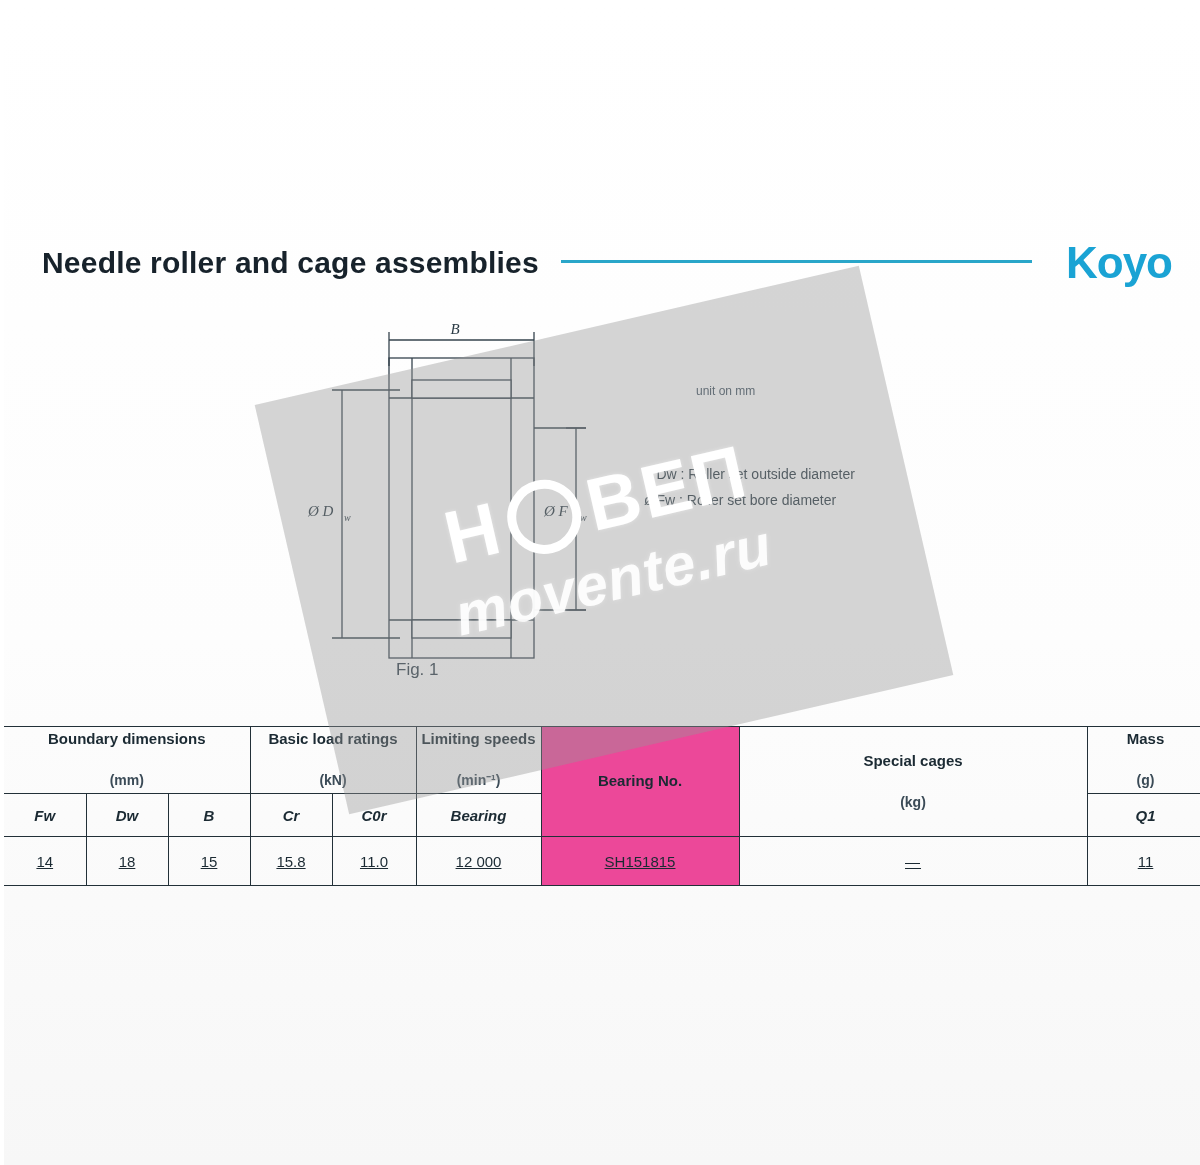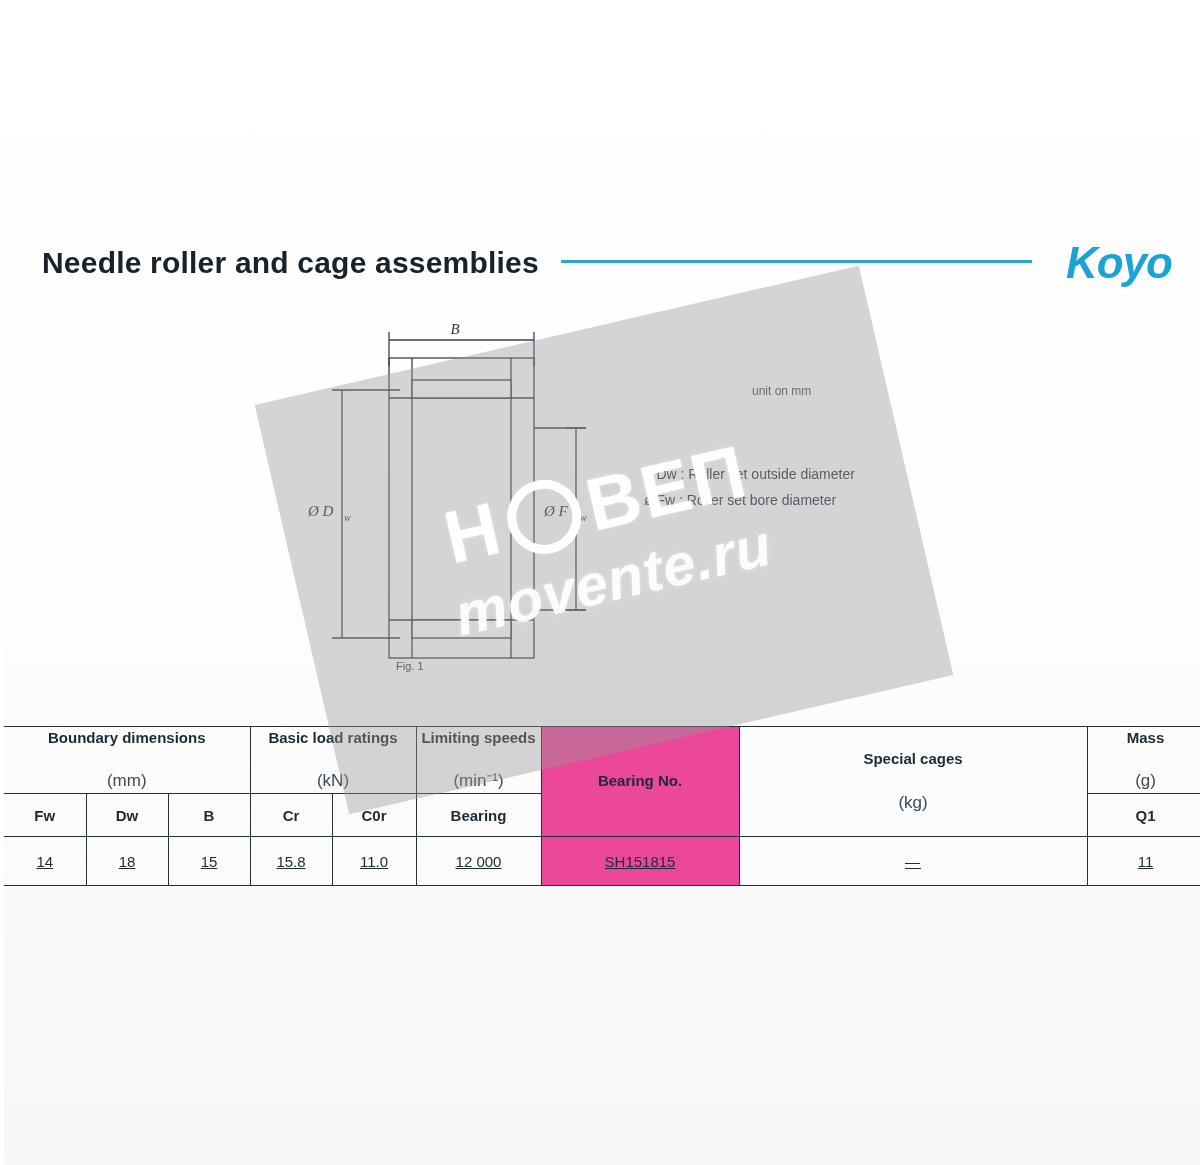--- a/index.html
+++ b/index.html
@@ -52,21 +52,20 @@
   }
   .header-rule {
     flex: 1;
     height: 3px;
     background: #2aa6c9;
     margin: 0 22px 4px 22px;
   }
   .brand {
     font-size: 44px;
     font-weight: bold;
-    font-style: italic;
     color: #1aa3d4;
     letter-spacing: -1px;
     filter: blur(0.4px);
     margin-left: 12px;
   }
 
   
   .drawing {
     position: absolute;
     left: 300px;
@@ -83,29 +82,29 @@
     width: 520px;
     font-size: 14px;
     line-height: 1.9;
     color: #2a3a44;
     filter: blur(0.6px);
   }
   .note-small {
     font-size: 12px;
     color: #415260;
     margin-bottom: 58px;
-    margin-left: 108px;
+    margin-left: 52px;
   }
   .note-line { white-space: nowrap; }
 
   .dim-caption {
     position: absolute;
     left: 392px;
     top: 660px;
-    font-size: 11px;
+    font-size: 17px;
     color: #33424d;
     filter: blur(0.7px);
   }
 
   
   .table-wrap {
     position: absolute;
     left: 0;
     top: 726px;
     width: 1200px;
@@ -127,26 +126,26 @@
     filter: blur(0.5px);
   }
   table.spec th { font-weight: bold; }
   .grp-head {
     height: 66px;
     line-height: 1.25;
     font-size: 15px;
   }
   .grp-head .sub {
     display: block;
-    font-weight: normal;
-    font-size: 17px;
+    font-weight: bold;
+    font-size: 14px;
     color: #3b4b57;
     margin-top: 23px;
   }
-  .sym-head { height: 42px; font-size: 15px; }
+  .sym-head { height: 42px; font-style: italic; font-size: 15px; }
   .data-row td { height: 48px; font-size: 17px; text-decoration: underline; }
   .highlight { background: #ec4899; }
   .no-right { border-right: none; }
   .dash { font-size: 18px; letter-spacing: 1px; }
   .bearing-head { font-size: 16px; }
 
   
   .watermark {
     position: absolute;
     left: 290px;

